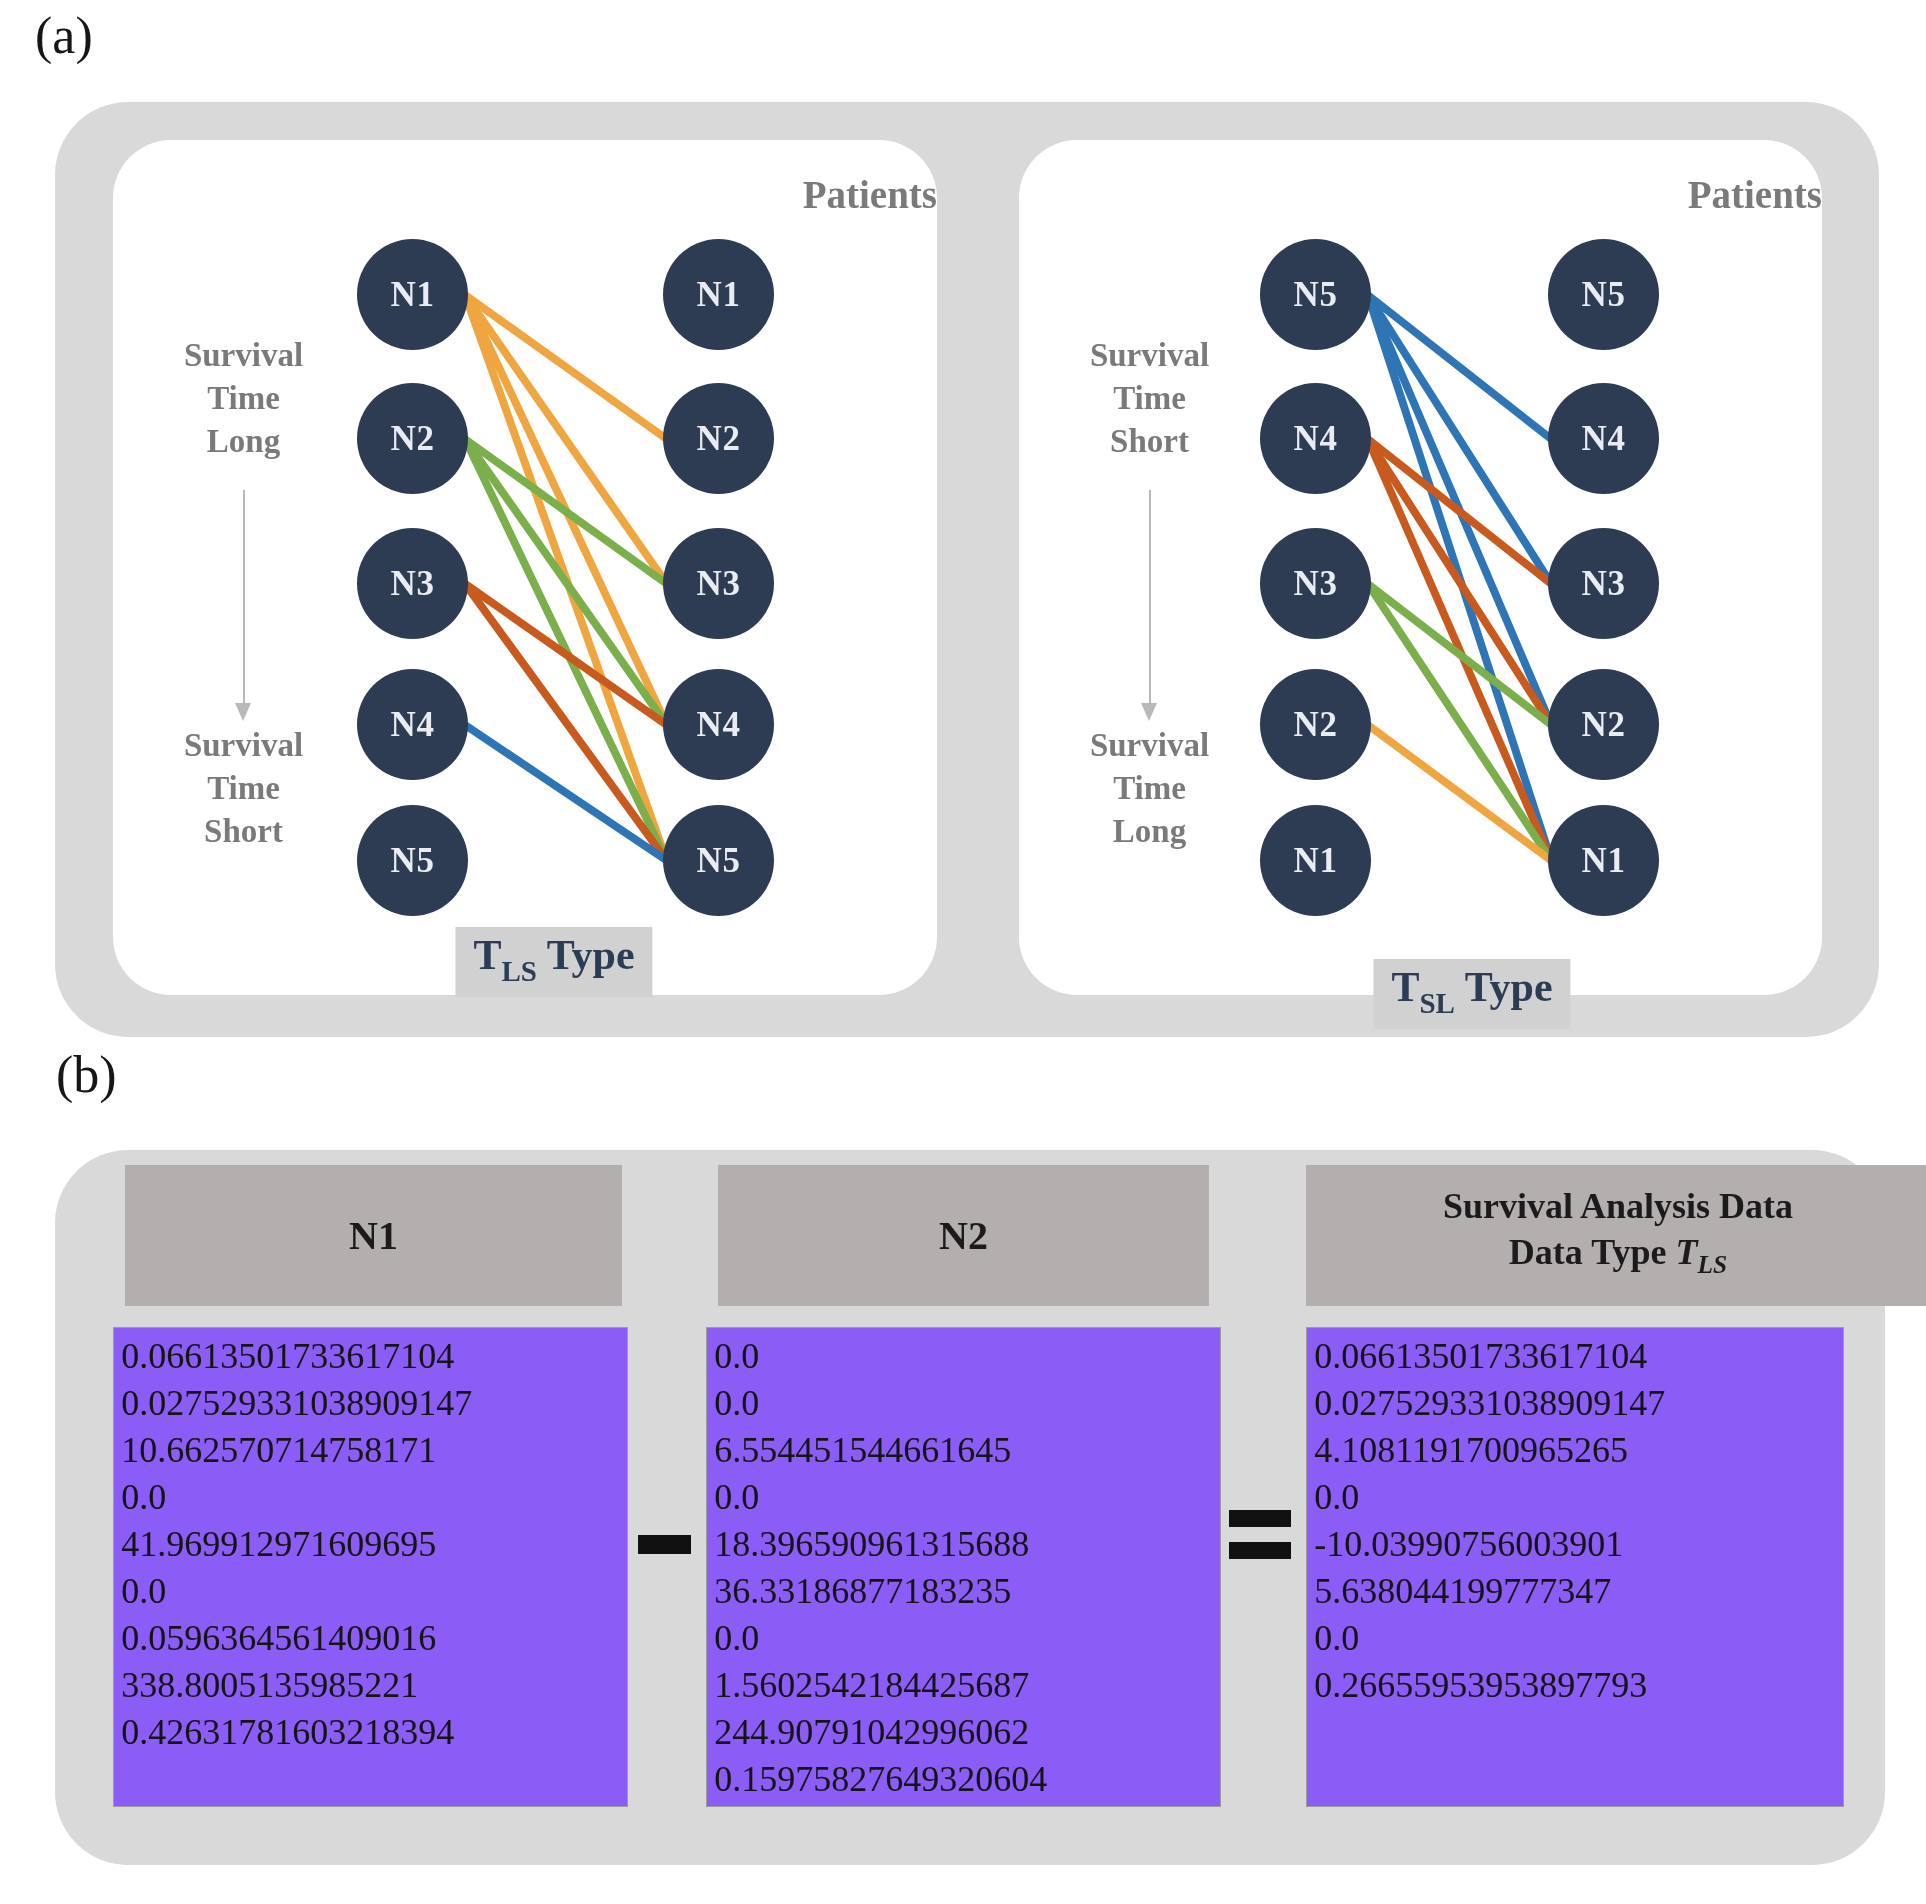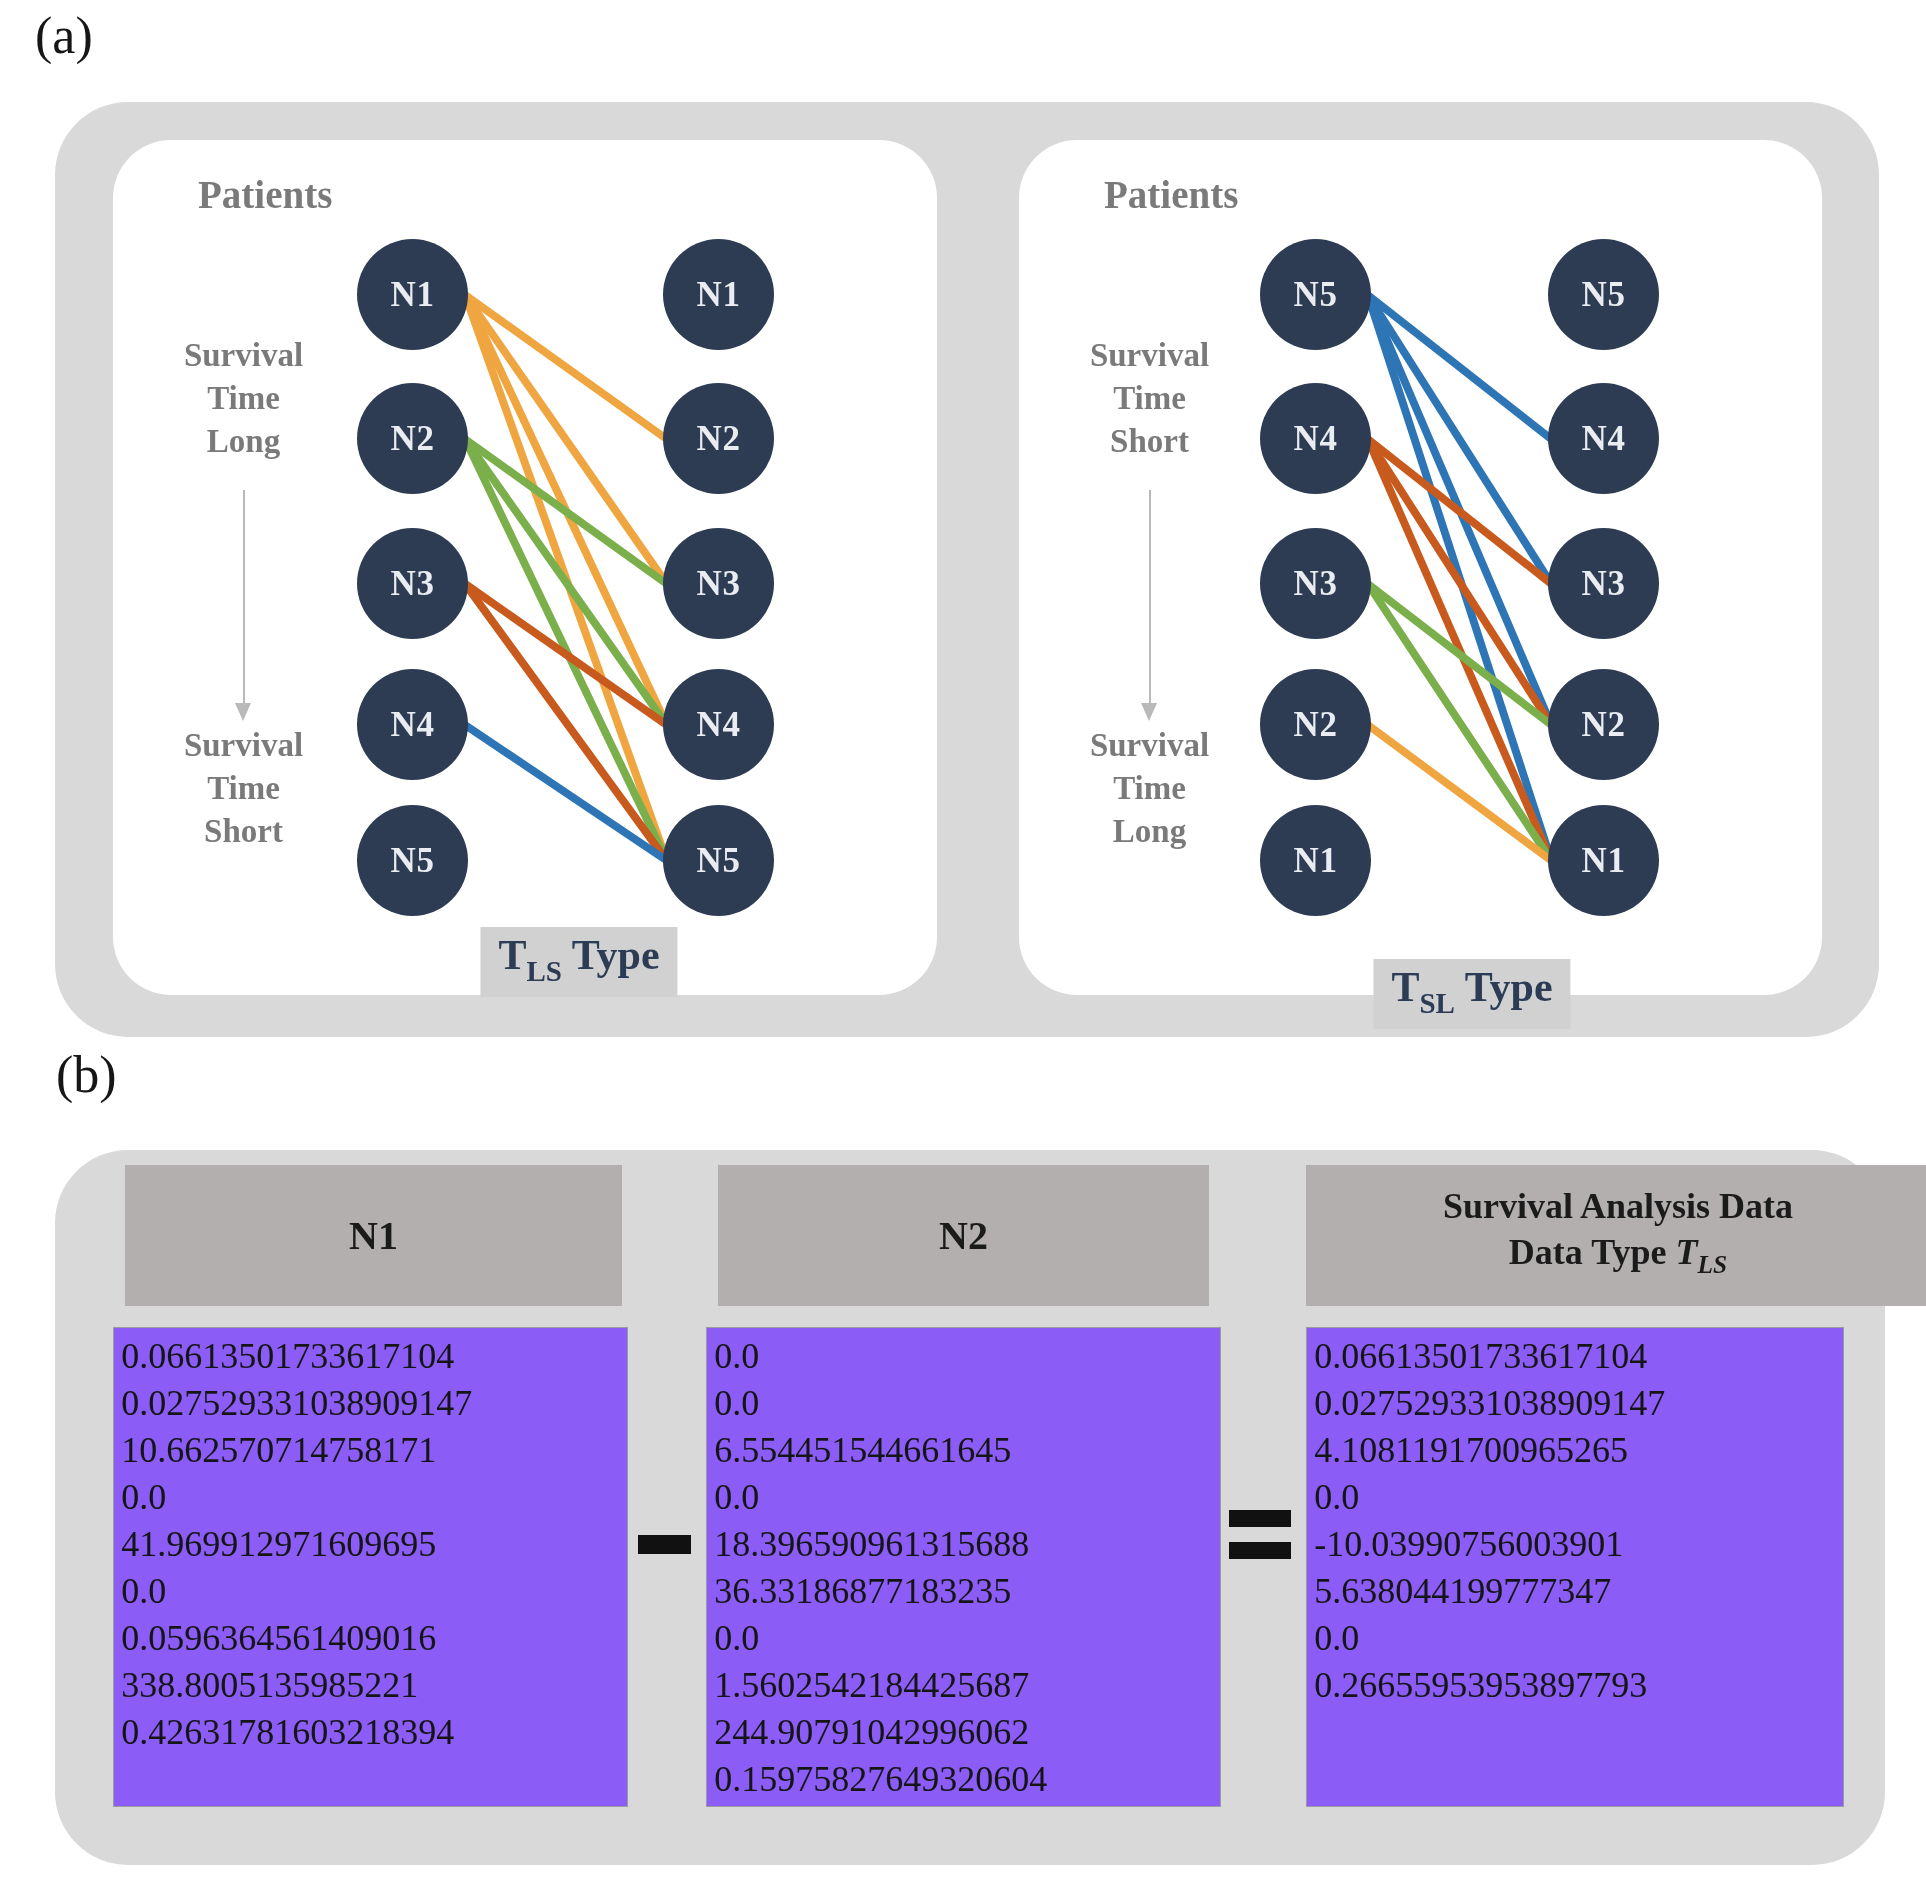--- a/index.html
+++ b/index.html
@@ -7,21 +7,21 @@
   .fig{position:absolute;inset:0;}
   .sec-label{position:absolute;font-size:52px;color:#161616;}
   #label-a{left:35px;top:6px;}
   #label-b{left:56px;top:1045px;}
   .panel{position:absolute;background:var(--panel-bg,#d9d9d9);border-radius:73px;}
   .panel-a{left:55px;top:102px;width:1824px;height:935px;}
   .panel-b{left:55px;top:1150px;width:1830px;height:715px;}
   .card{position:absolute;top:38px;height:855px;background:var(--card-bg,#ffffff);border-radius:58px;}
   .card-0{left:58px;width:824px;}
   .card-1{left:964px;width:803px;}
-  .card-title{position:absolute;top:31.5px;left:0;right:0;text-align:left;padding-left:85px;
+  .card-title{position:absolute;top:31.5px;left:0;right:0;text-align:right;padding-left:85px;
     font-weight:bold;font-size:39px;color:var(--muted,#7a7a7a);}
   .side{position:absolute;left:41px;width:179px;text-align:center;font-weight:bold;
     font-size:33px;line-height:43px;color:var(--muted,#7a7a7a);}
   .side-top{top:194px;}
   .side-bottom{top:584px;}
   .arrow{position:absolute;left:121px;top:350px;width:19.4px;height:240px;}
   .arrow-line{position:absolute;left:8.5px;top:0;width:2.4px;height:216px;background:#b9b9b9;}
   .arrow-head{position:absolute;left:1.2px;top:213px;width:0;height:0;
     border-left:8.5px solid transparent;border-right:8.5px solid transparent;border-top:18px solid #b9b9b9;}
   .edges{position:absolute;left:0;top:0;width:100%;height:100%;}
@@ -89,21 +89,21 @@
           <div class="node" style="left: 244px; top: 243px; background: rgb(45, 60, 83); color: rgb(233, 236, 241);">N2</div>
           <div class="node" style="left: 244px; top: 388px; background: rgb(45, 60, 83); color: rgb(233, 236, 241);">N3</div>
           <div class="node" style="left: 244px; top: 529px; background: rgb(45, 60, 83); color: rgb(233, 236, 241);">N4</div>
           <div class="node" style="left: 244px; top: 665px; background: rgb(45, 60, 83); color: rgb(233, 236, 241);">N5</div>
           <div class="node" style="left: 550px; top: 99px; background: rgb(45, 60, 83); color: rgb(233, 236, 241);">N1</div>
           <div class="node" style="left: 550px; top: 243px; background: rgb(45, 60, 83); color: rgb(233, 236, 241);">N2</div>
           <div class="node" style="left: 550px; top: 388px; background: rgb(45, 60, 83); color: rgb(233, 236, 241);">N3</div>
           <div class="node" style="left: 550px; top: 529px; background: rgb(45, 60, 83); color: rgb(233, 236, 241);">N4</div>
           <div class="node" style="left: 550px; top: 665px; background: rgb(45, 60, 83); color: rgb(233, 236, 241);">N5</div>
         </div>
-      <div class="type-label" style="left:466px;">
+      <div class="type-label" style="left:441px;">
         <span class="tl-main">T</span><span class="tl-sub">LS</span><span class="tl-rest"> Type</span>
       </div>
     </div>
 
     <div class="card card-1">
       <div class="card-title">Patients</div>
       <div class="side side-top">
           <div>Survival</div>
           <div>Time</div>
           <div>Short</div>

